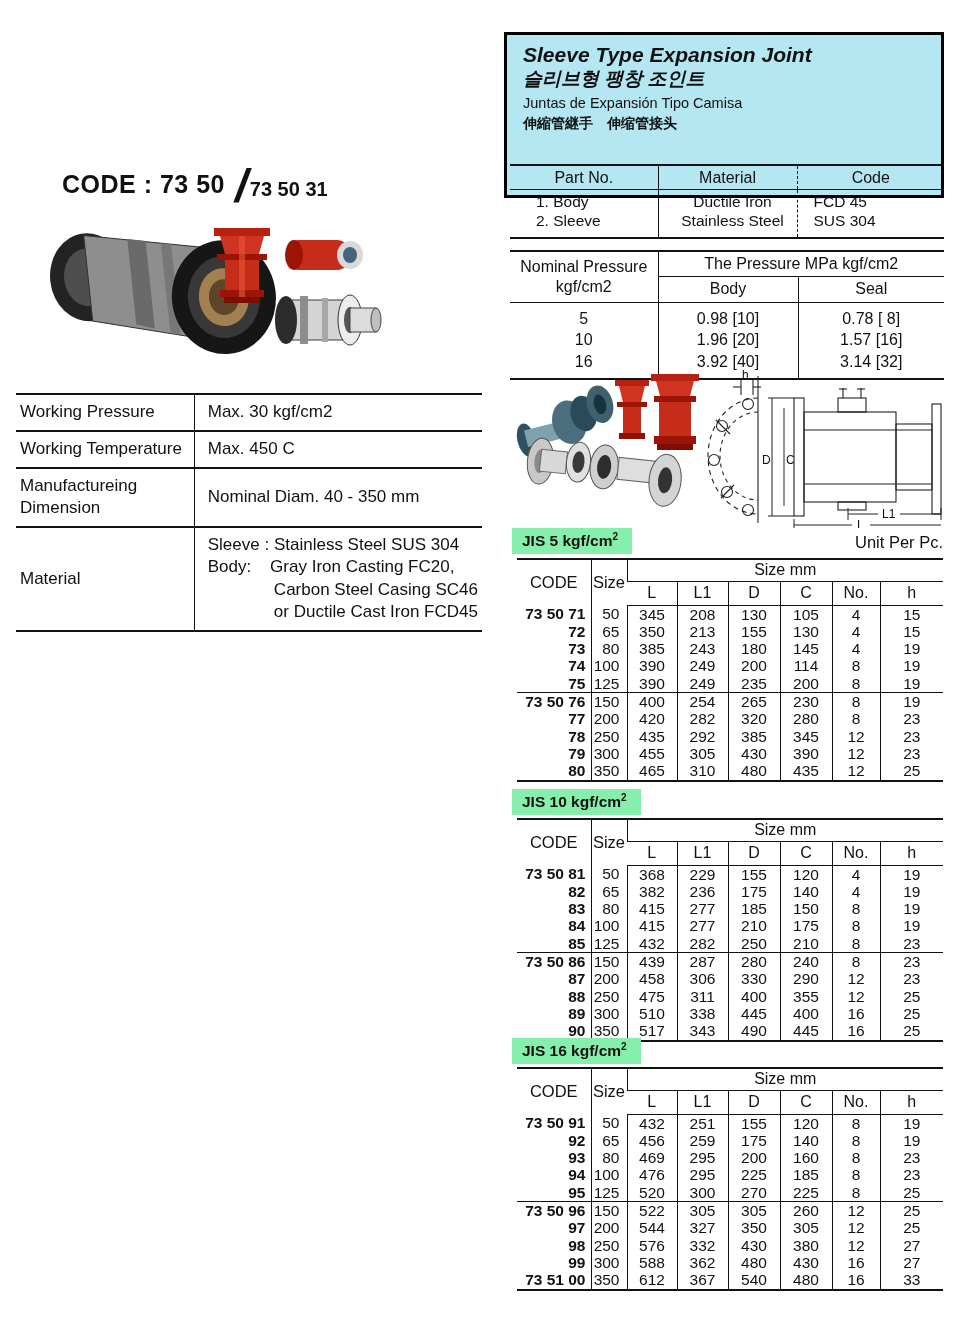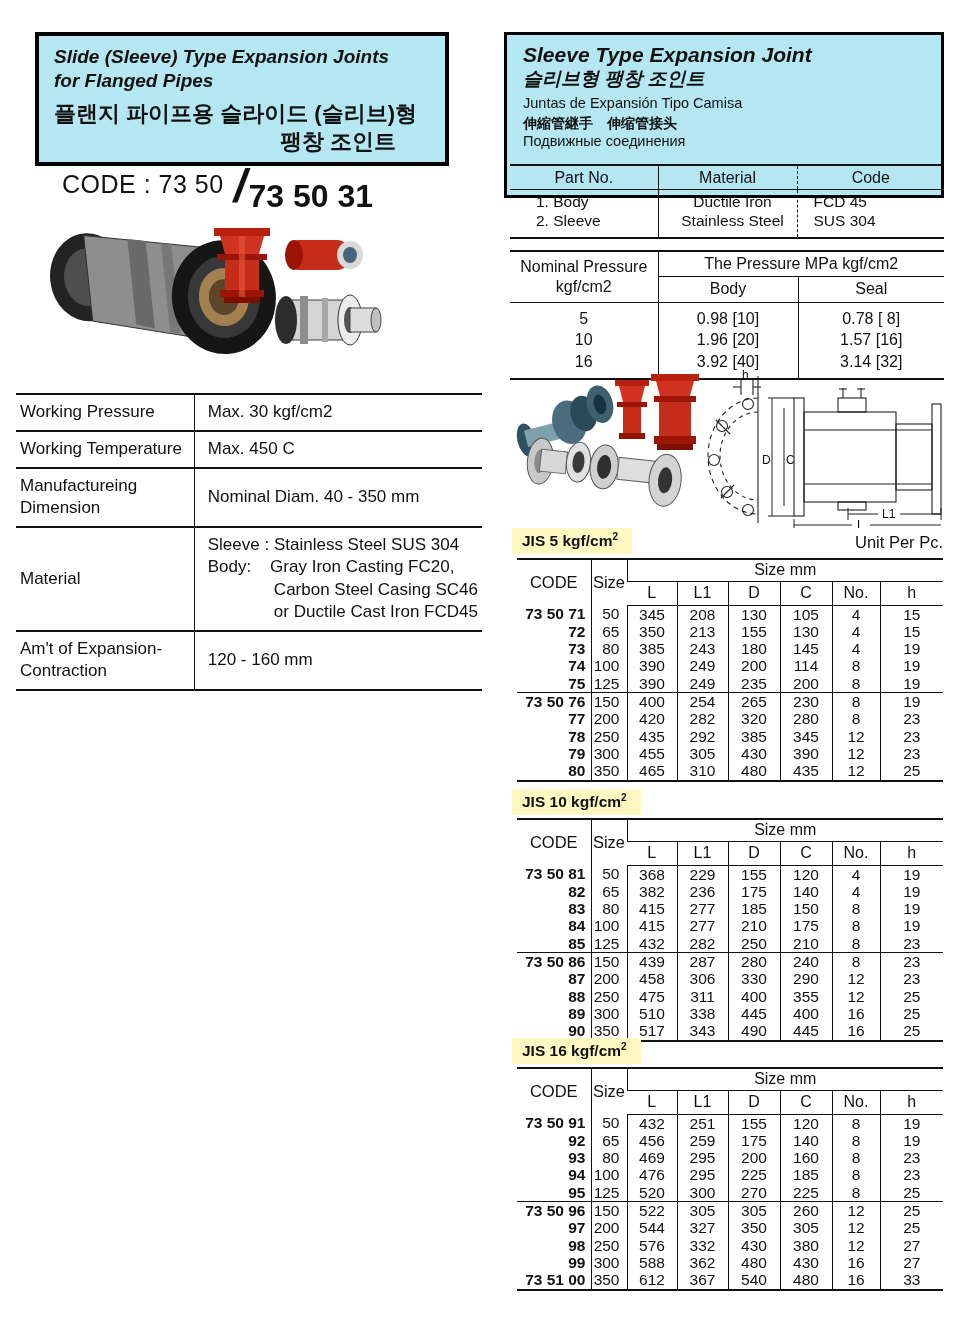--- a/index.html
+++ b/index.html
@@ -15,23 +15,23 @@
   .tb-ko2{text-align:right;padding-right:34px;}
   #tb-right{left:504px;top:32px;width:440px;height:166px;border-width:3px;padding:7px 16px;}
   .tbr-en{font-style:italic;font-weight:bold;font-size:21px;line-height:1.2;}
   .tbr-ko{font-weight:bold;font-style:italic;font-size:19px;line-height:1.3;}
   .tbr-es{font-size:14.5px;line-height:1.25;margin-top:2px;}
   .tbr-zh{font-size:14px;font-weight:bold;line-height:1.3;margin-top:2px;}
   .tbr-ru{font-size:14.5px;line-height:1.25;}
 
   
   .code-line{position:absolute;left:62px;top:170px;display:flex;align-items:flex-start;}
-  .code-prefix{font-size:25px;font-weight:normal;letter-spacing:.5px;}
+  .code-prefix{font-size:25px;font-weight:bold;letter-spacing:.5px;}
   .code-slash{font-size:46px;font-weight:bold;font-style:italic;line-height:.8;margin:0 2px 0 10px;transform:translateY(-2px);}
-  .code-suffix{font-size:32px;font-weight:bold;margin-top:8px;}
+  .code-suffix{font-size:20px;font-weight:bold;margin-top:8px;}
 
   
   .spec-title{position:absolute;left:16px;top:368px;width:466px;text-align:center;font-size:17px;}
   .spec-table{position:absolute;left:16px;top:393px;width:466px;border-collapse:collapse;}
   .spec-table td{border-top:2px solid #111;font-size:17px;padding:6px 4px 7px;line-height:1.3;vertical-align:middle;}
   .spec-table tr:last-child td{border-bottom:2px solid #111;}
   .spec-table td.spec-label{width:186px;}
   .spec-table td.spec-value{border-left:1.6px solid #111;padding-left:13px;white-space:pre;}
 
   
@@ -57,21 +57,21 @@
   .pressure-table tbody tr:first-child td{padding-top:7px;}
   .pressure-table tbody tr:last-child td{padding-bottom:7px;}
 
   
   .photos-left{position:absolute;left:38px;top:212px;}
   .photos-right{position:absolute;left:505px;top:368px;}
   .tech-drawing{position:absolute;left:700px;top:368px;}
   .tech-drawing text{font-size:12px;fill:#111;font-family:"Liberation Sans",sans-serif;}
 
   
-  .jis-label{position:absolute;background:#fef9c3;font-weight:bold;font-size:15.5px;padding:3px 14px 4px 10px;}
+  .jis-label{position:absolute;background:#86efac;font-weight:bold;font-size:15.5px;padding:3px 14px 4px 10px;}
   .jis-label sup{font-size:10px;}
   #jl0{left:512px;top:528px;} #jl1{left:512px;top:789px;} #jl2{left:512px;top:1038px;}
   .unit-note{position:absolute;left:783px;top:533px;width:160px;text-align:right;font-size:16.5px;}
   .jis-table{position:absolute;left:517px;width:426px;table-layout:fixed;border-collapse:collapse;
              border-top:2.2px solid #111;border-bottom:2.2px solid #111;}
   #jt0{top:558px;} #jt1{top:818px;} #jt2{top:1067px;}
   .jis-table th,.jis-table td{border-left:1.2px solid #111;}
   .jis-table th:first-child,.jis-table td:first-child{border-left:none;}
   .jis-table th{font-weight:normal;font-size:16px;}
   .jis-table th.span{border-bottom:1.2px solid #111;padding:1px 0 2px;}
@@ -80,26 +80,20 @@
   .jis-table td{font-size:15.5px;text-align:center;padding:.5px 0;line-height:16.3px;}
   .jis-table td.code{text-align:right;padding-right:5px;font-weight:bold;}
   .jis-table td.size{text-align:right;padding-right:7px;}
   .jis-table tr.group-start td{border-top:1.7px solid #111;}
 </style>
 </head>
 <body>
 
 <div class="page">
 
-  <div class="title-box" id="tb-left">
-    <div class="tb-en">Slide (Sleeve) Type Expansion Joints</div>
-    <div class="tb-en">for Flanged Pipes</div>
-    <div class="tb-ko tb-ko1">플랜지 파이프용 슬라이드 (슬리브)형</div>
-    <div class="tb-ko tb-ko2">팽창 조인트</div>
-  </div>
 
   <div class="code-line">
     <span class="code-prefix">CODE : 73 50</span>
     <span class="code-slash">/</span>
     <span class="code-suffix">73 50 31</span>
   </div>
 
   <svg class="photos-left" width="424" height="162" viewBox="0 0 424 162">
     <g transform="rotate(-6 120 80)">
       <ellipse cx="52" cy="58" rx="38" ry="44" fill="#232323"></ellipse>
@@ -159,36 +153,28 @@
             <div>Dimension</div>
           </td>
           <td class="spec-value"><div>Nominal Diam. 40 - 350 mm</div></td>
         </tr>
         <tr>
           <td class="spec-label">
             <div>Material</div>
           </td>
           <td class="spec-value"><div>Sleeve : Stainless Steel SUS 304</div><div>Body:    Gray Iron Casting FC20,</div><div>              Carbon Steel Casing SC46</div><div>              or Ductile Cast Iron FCD45</div></td>
         </tr>
-        <tr>
-          <td class="spec-label">
-            <div>Am't of Expansion-</div>
-            <div>Contraction</div>
-          </td>
-          <td class="spec-value"><div>120 - 160 mm</div></td>
-        </tr>
       </tbody>
   </table>
 
   <div class="title-box" id="tb-right">
     <div class="tbr-en">Sleeve Type Expansion Joint</div>
     <div class="tbr-ko">슬리브형 팽창 조인트</div>
     <div class="tbr-es">Juntas de Expansión Tipo Camisa</div>
     <div class="tbr-zh">伸縮管継手　伸缩管接头</div>
-    <div class="tbr-ru">Подвижные соединения</div>
   </div>
 
   <table class="part-table">
     <colgroup>
         <col style="width:148px">
         <col style="width:139px">
         <col style="width:147px">
       </colgroup>
     <thead>
       <tr>

